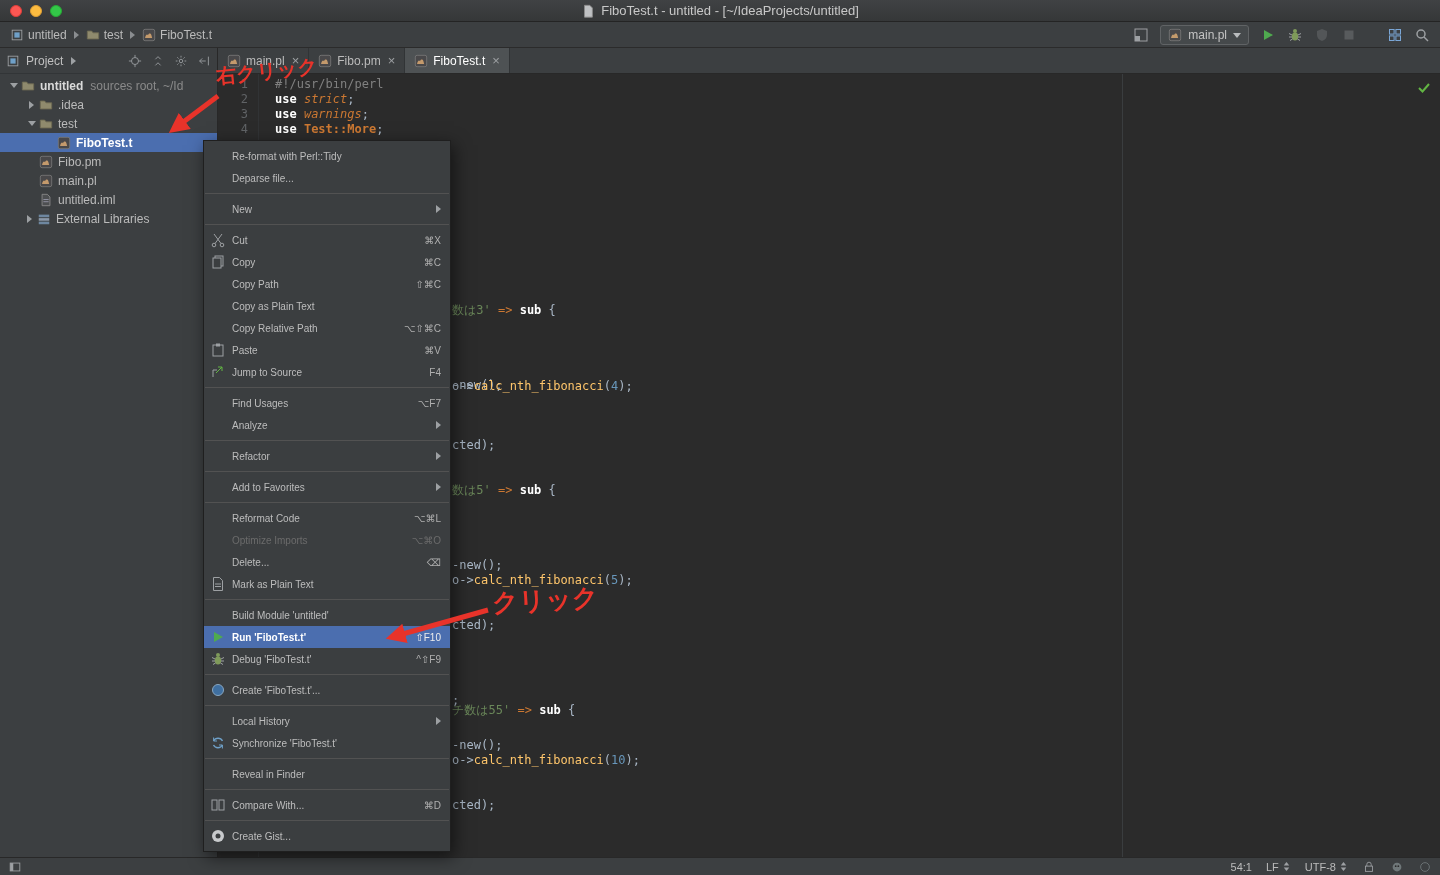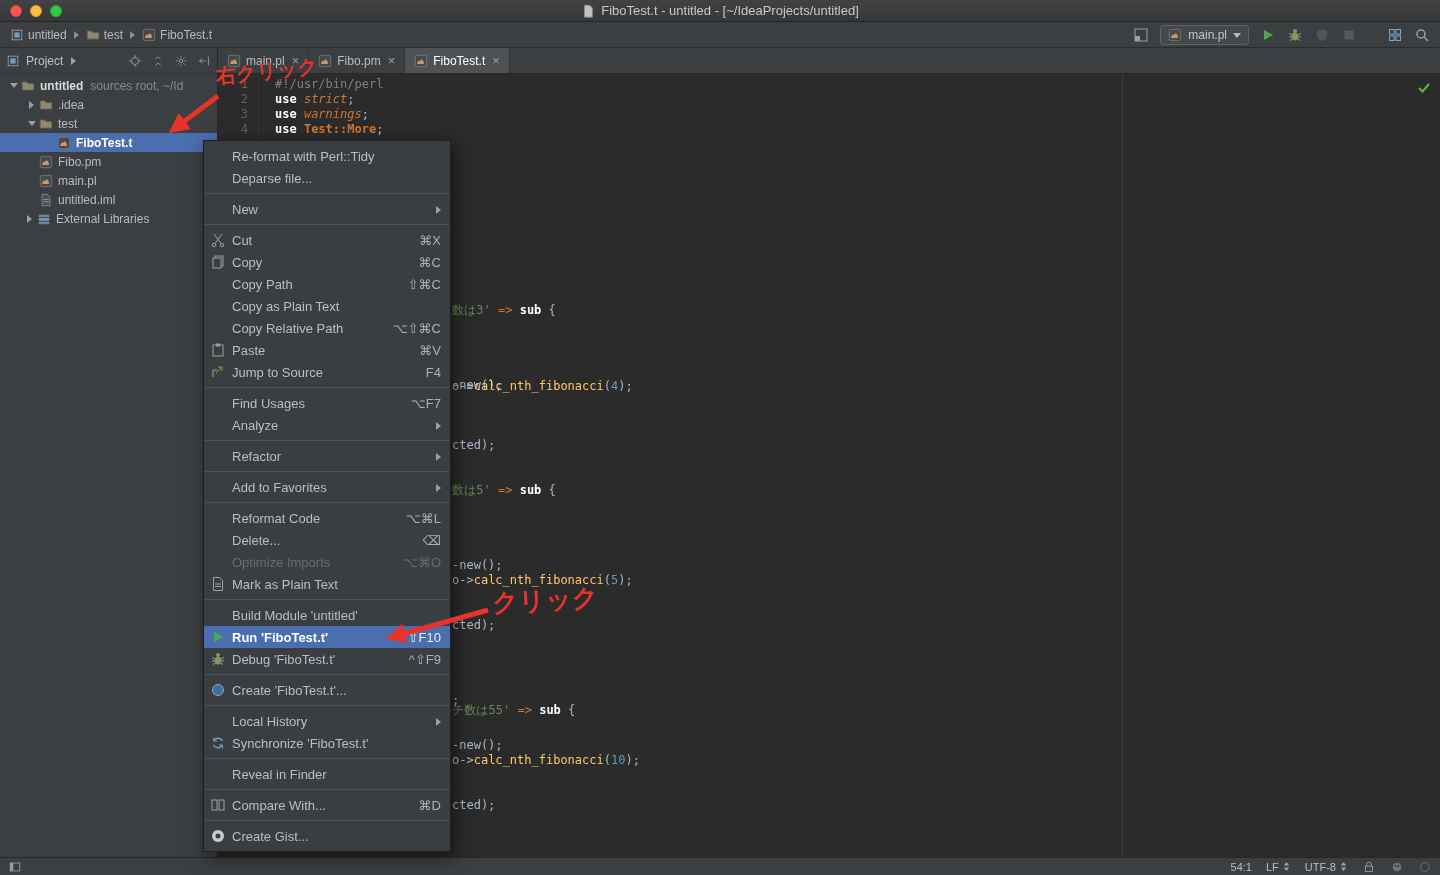--- a/index.html
+++ b/index.html
@@ -60,21 +60,21 @@
 .tok-func{color:#ffc66b}
 .tok-number{color:#6897bb}
 .stripe-check{position:absolute;right:8px;top:6px;width:14px;height:14px}
 .statusbar{height:18px;flex:none;background:#3c3f41;border-top:1px solid #282828;display:flex;align-items:center;padding:0 8px;font-size:11px;color:#bbb}
 .sb-right{margin-left:auto;display:flex;align-items:center;gap:14px}
 .sb-item{display:flex;align-items:center;gap:3px}
 .icon{display:inline-flex;width:16px;height:16px;flex:none}
 .icon svg{width:100%;height:100%}
 .s14{width:14px;height:14px}
 .s10{width:9px;height:11px}
-.context-menu{position:absolute;left:203px;top:140px;width:248px;background:#3b3e40;border:1px solid #1f1f1f;box-shadow:3px 5px 16px rgba(0,0,0,.55);padding:4px 0;z-index:60;font-size:13px;color:#bdbdbd}
+.context-menu{position:absolute;left:203px;top:140px;width:248px;background:#3b3e40;border:1px solid #1f1f1f;box-shadow:3px 5px 16px rgba(0,0,0,.55);padding:4px 0;z-index:60;font-size:10px;color:#bdbdbd}
 .mi{height:22px;display:flex;align-items:center;padding:0 9px 0 6px;gap:6px}
 .msc{margin-left:auto;color:#b0b0b0}
 .msub{margin-left:auto}
 .mi.sel{background:#4b6eaf;color:#fff}
 .mi.sel .msc{color:#ececec}
 .mi.sel .mlab{font-weight:bold}
 .mi.dis{color:#6b6b6b}
 .mi.dis .msc{color:#6b6b6b}
 .msep{height:1px;background:#525252;margin:4px 1px}
 .ann-overlay{position:absolute;inset:0;z-index:90;pointer-events:none}
@@ -524,29 +524,29 @@
         <span class="icon"></span>
         <span class="mlab">Add to Favorites</span>
         <span class="msub"><span class="tri-r"></span></span>
       </div>
       <div class="msep"></div>
       <div class="mi">
         <span class="icon"></span>
         <span class="mlab">Reformat Code</span>
         <span class="msc">⌥⌘L</span>
       </div>
+      <div class="mi dis">
+        <span class="icon"></span>
+        <span class="mlab">Optimize Imports</span>
+        <span class="msc">⌥⌘O</span>
+      </div>
       <div class="mi">
         <span class="icon"></span>
         <span class="mlab">Delete...</span>
         <span class="msc">⌫</span>
-      </div>
-      <div class="mi dis">
-        <span class="icon"></span>
-        <span class="mlab">Optimize Imports</span>
-        <span class="msc">⌥⌘O</span>
       </div>
       <div class="mi">
         <span class="icon">
           <svg viewBox="0 0 16 16">
             <path d="M3.5 1.5h6l3 3v10h-9z" fill="none" stroke="#9da0a3"></path>
             <path d="M5 8h6M5 10.5h6" stroke="#9da0a3"></path>
           </svg>
         </span>
         <span class="mlab">Mark as Plain Text</span>
       </div>

